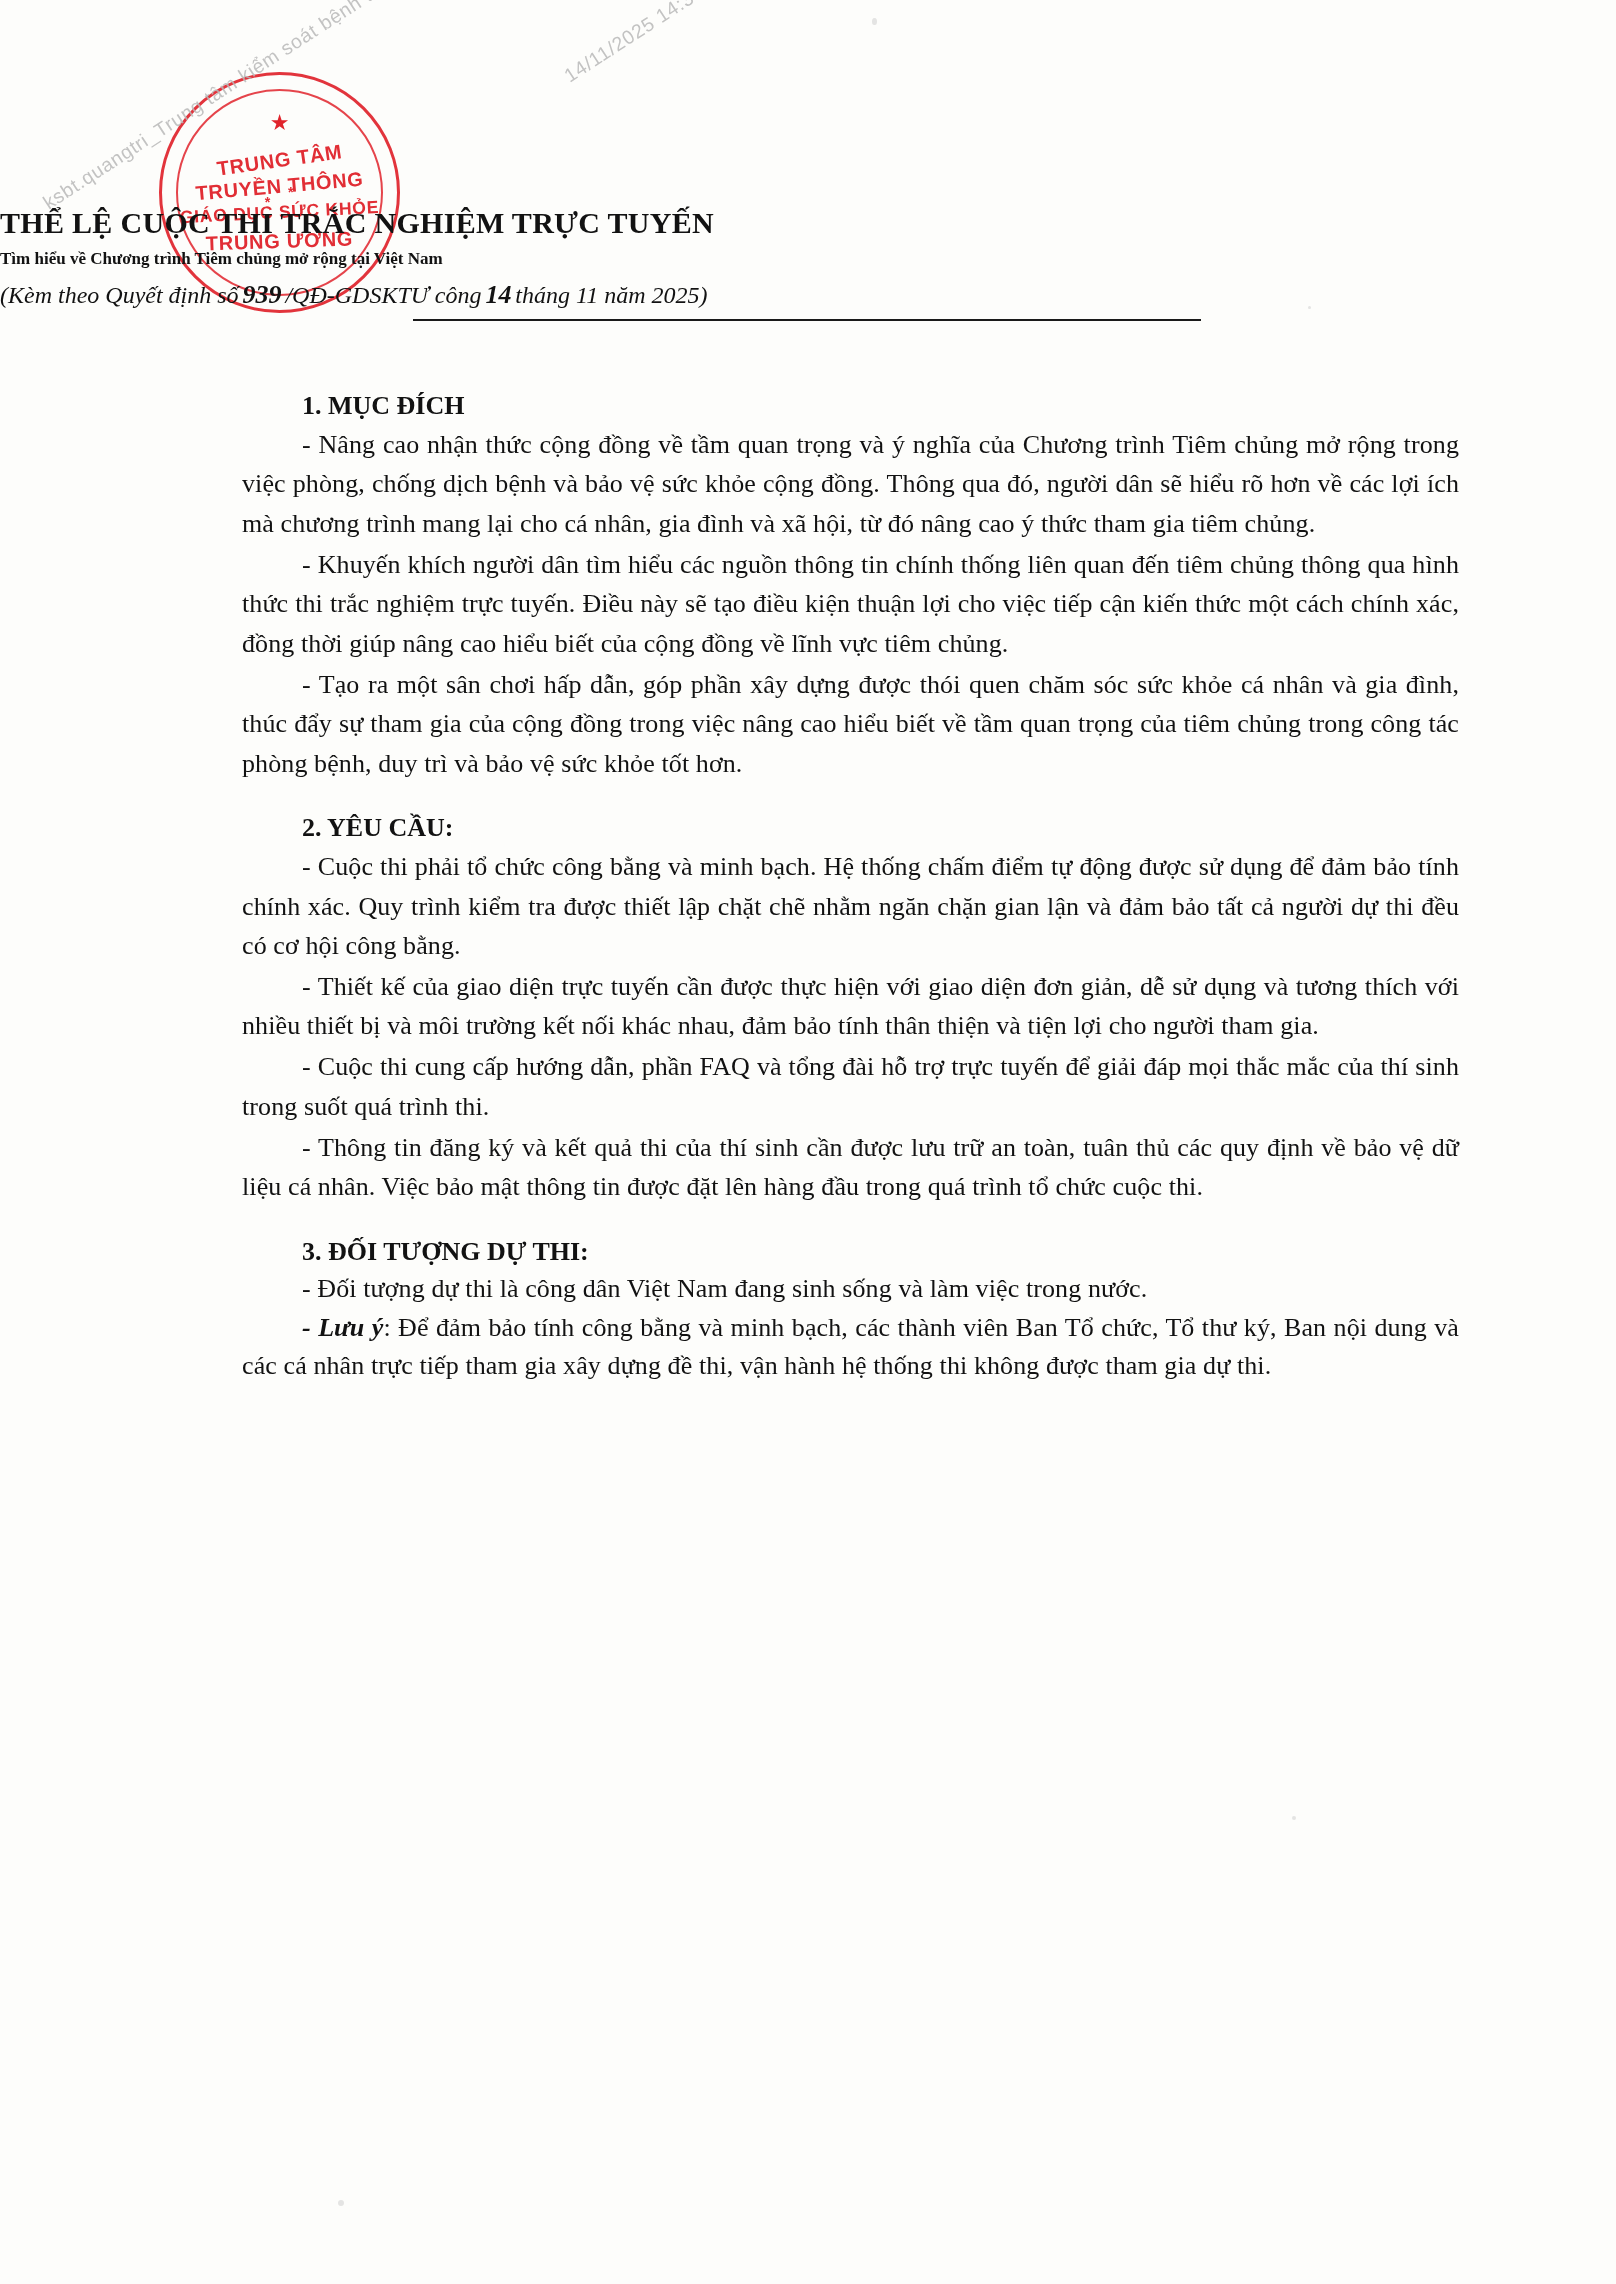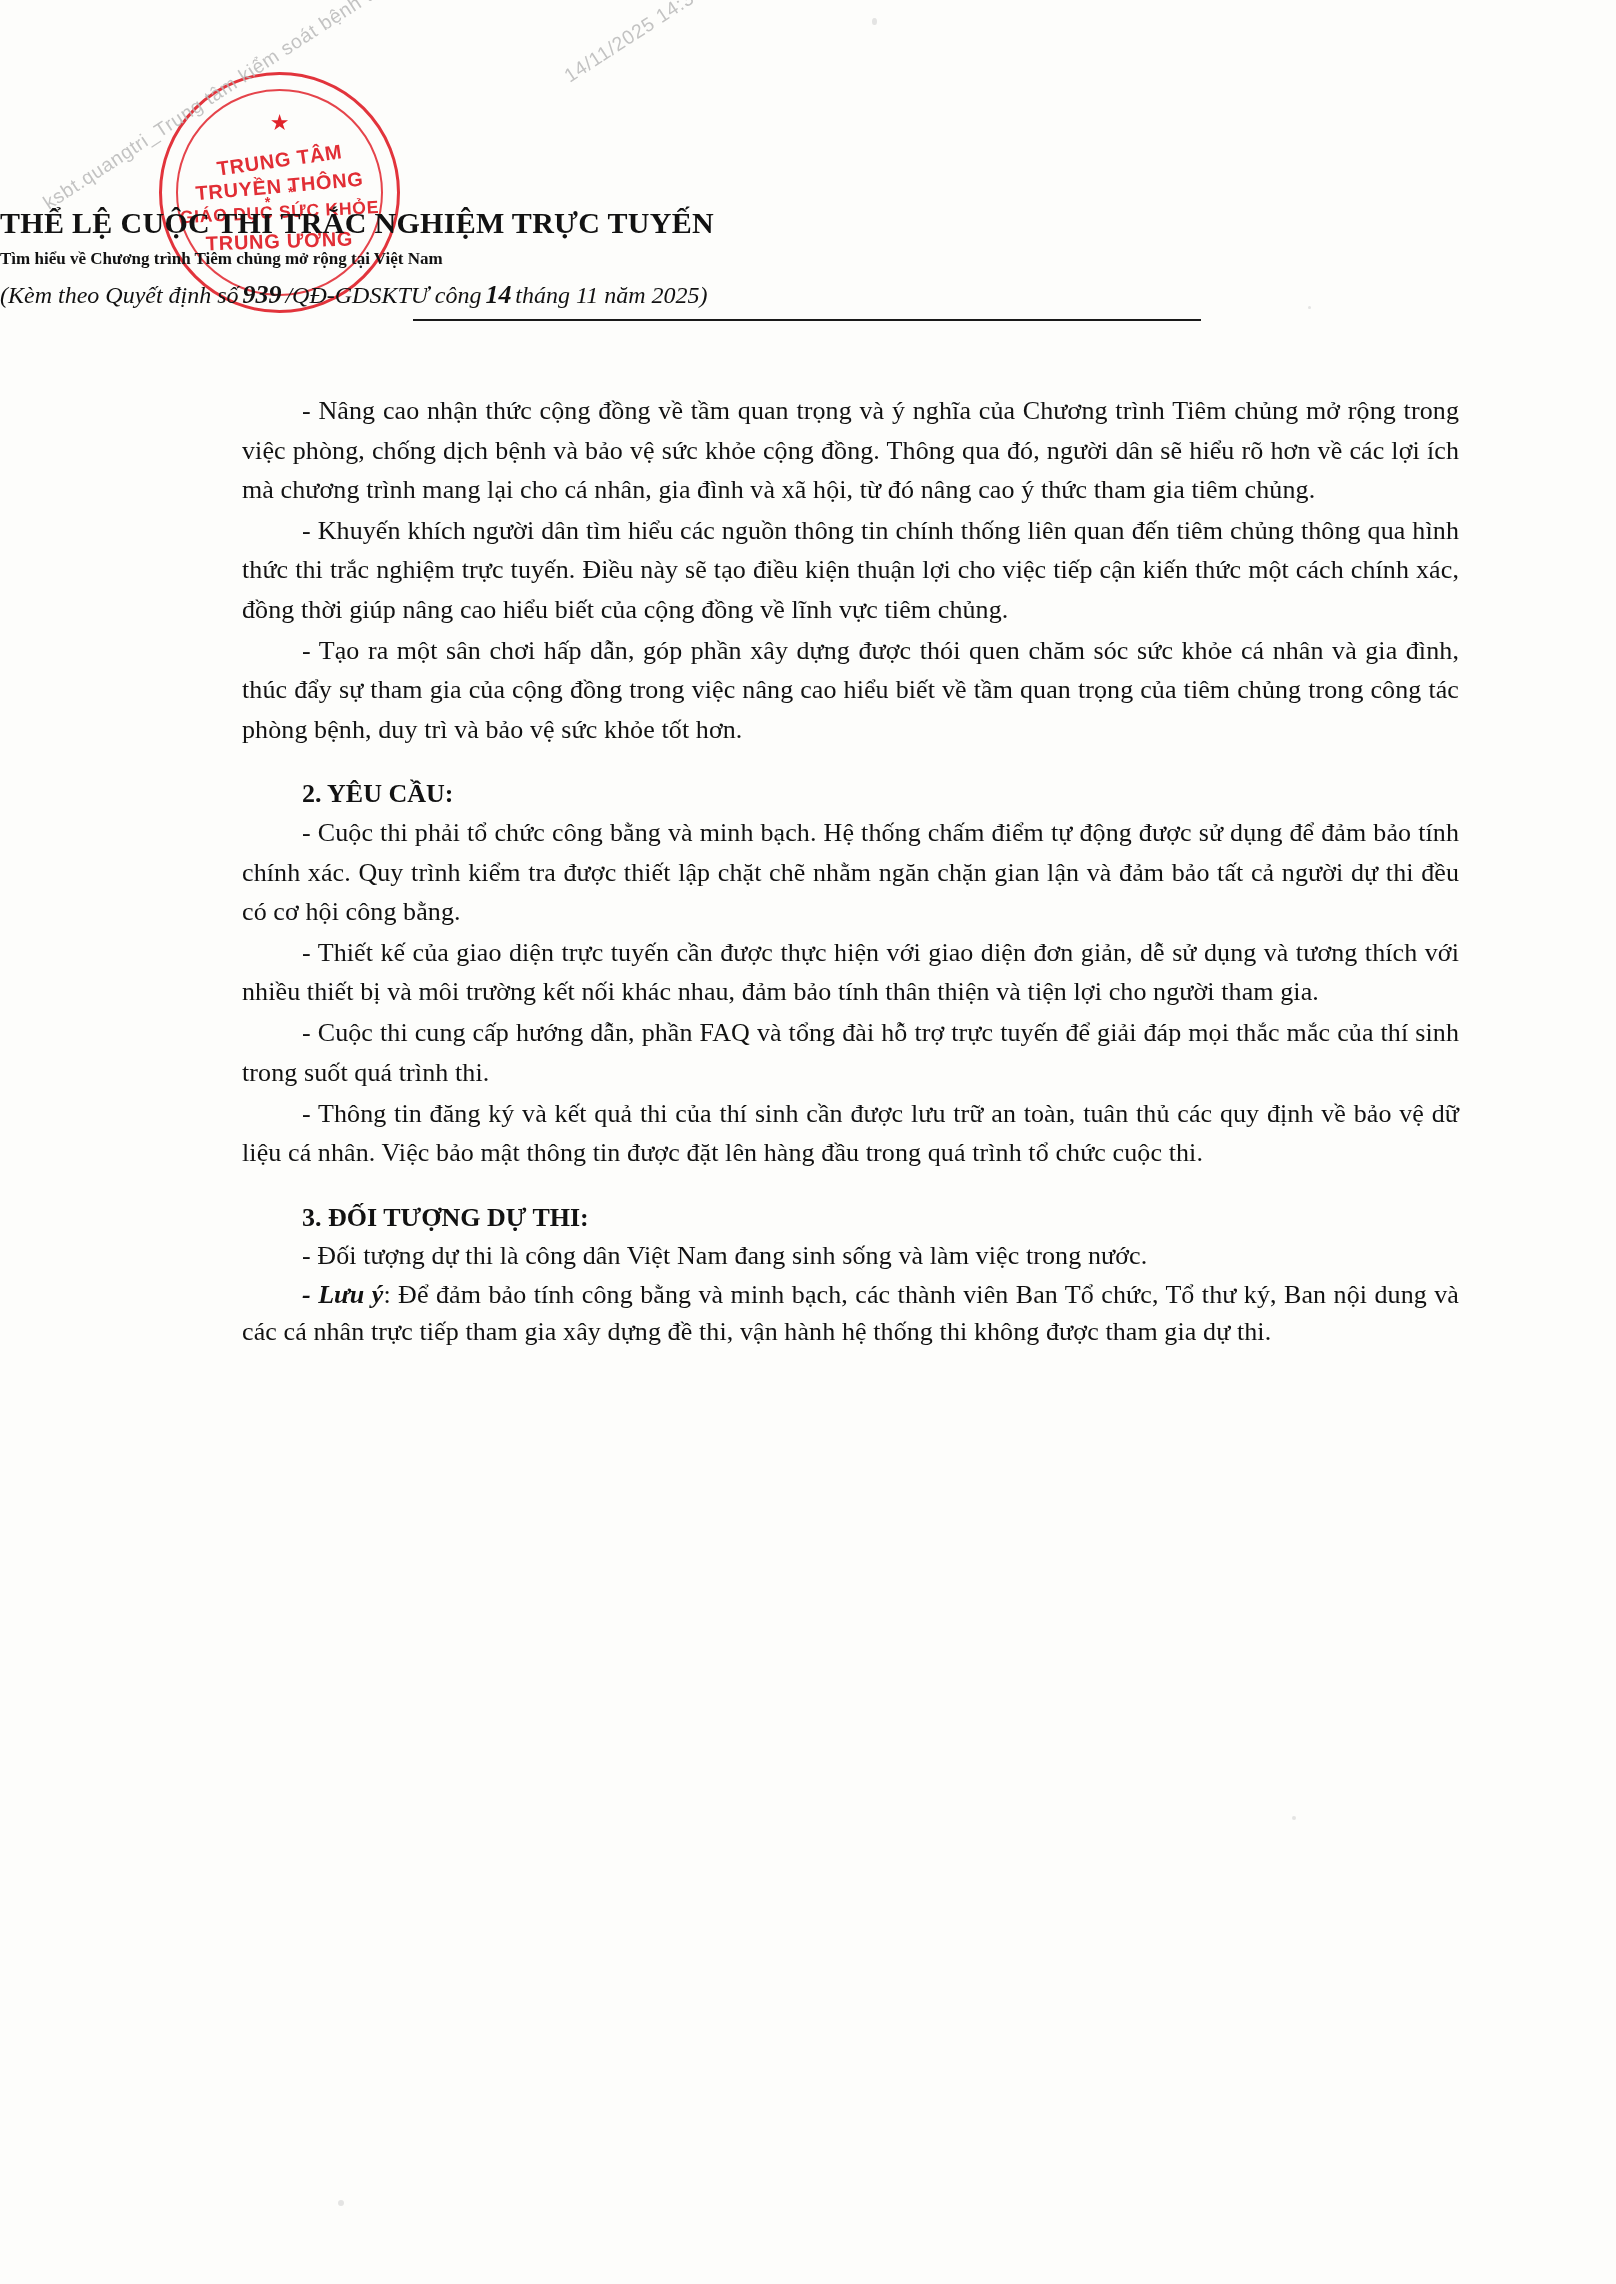--- a/index.html
+++ b/index.html
@@ -222,20 +222,21 @@
     <div class="doc-title">THỂ LỆ CUỘC THI TRẮC NGHIỆM TRỰC TUYẾN</div>
     <div class="doc-subtitle">Tìm hiểu về Chương trình Tiêm chủng mở rộng tại Việt Nam</div>
     <div class="doc-ref">
       <span>(Kèm theo Quyết định số</span><span class="hand">939</span><span>/QĐ-GDSKTƯ công</span><span class="hand">14</span><span>tháng 11 năm 2025)</span>
     </div>
     <div class="rule"></div>
   </div>
 
   <div class="content">
 
+    <h2 class="section-heading">1. MỤC ĐÍCH</h2>
     <p class="para">- Nâng cao nhận thức cộng đồng về tầm quan trọng và ý nghĩa của Chương trình Tiêm chủng mở rộng trong việc phòng, chống dịch bệnh và bảo vệ sức khỏe cộng đồng. Thông qua đó, người dân sẽ hiểu rõ hơn về các lợi ích mà chương trình mang lại cho cá nhân, gia đình và xã hội, từ đó nâng cao ý thức tham gia tiêm chủng.</p>
     <p class="para">- Khuyến khích người dân tìm hiểu các nguồn thông tin chính thống liên quan đến tiêm chủng thông qua hình thức thi trắc nghiệm trực tuyến. Điều này sẽ tạo điều kiện thuận lợi cho việc tiếp cận kiến thức một cách chính xác, đồng thời giúp nâng cao hiểu biết của cộng đồng về lĩnh vực tiêm chủng.</p>
     <p class="para">- Tạo ra một sân chơi hấp dẫn, góp phần xây dựng được thói quen chăm sóc sức khỏe cá nhân và gia đình, thúc đẩy sự tham gia của cộng đồng trong việc nâng cao hiểu biết về tầm quan trọng của tiêm chủng trong công tác phòng bệnh, duy trì và bảo vệ sức khỏe tốt hơn.</p>
 
     <h2 class="section-heading spaced">2. YÊU CẦU:</h2>
     <p class="para">- Cuộc thi phải tổ chức công bằng và minh bạch. Hệ thống chấm điểm tự động được sử dụng để đảm bảo tính chính xác. Quy trình kiểm tra được thiết lập chặt chẽ nhằm ngăn chặn gian lận và đảm bảo tất cả người dự thi đều có cơ hội công bằng.</p>
     <p class="para">- Thiết kế của giao diện trực tuyến cần được thực hiện với giao diện đơn giản, dễ sử dụng và tương thích với nhiều thiết bị và môi trường kết nối khác nhau, đảm bảo tính thân thiện và tiện lợi cho người tham gia.</p>
     <p class="para">- Cuộc thi cung cấp hướng dẫn, phần FAQ và tổng đài hỗ trợ trực tuyến để giải đáp mọi thắc mắc của thí sinh trong suốt quá trình thi.</p>
     <p class="para">- Thông tin đăng ký và kết quả thi của thí sinh cần được lưu trữ an toàn, tuân thủ các quy định về bảo vệ dữ liệu cá nhân. Việc bảo mật thông tin được đặt lên hàng đầu trong quá trình tổ chức cuộc thi.</p>
 

